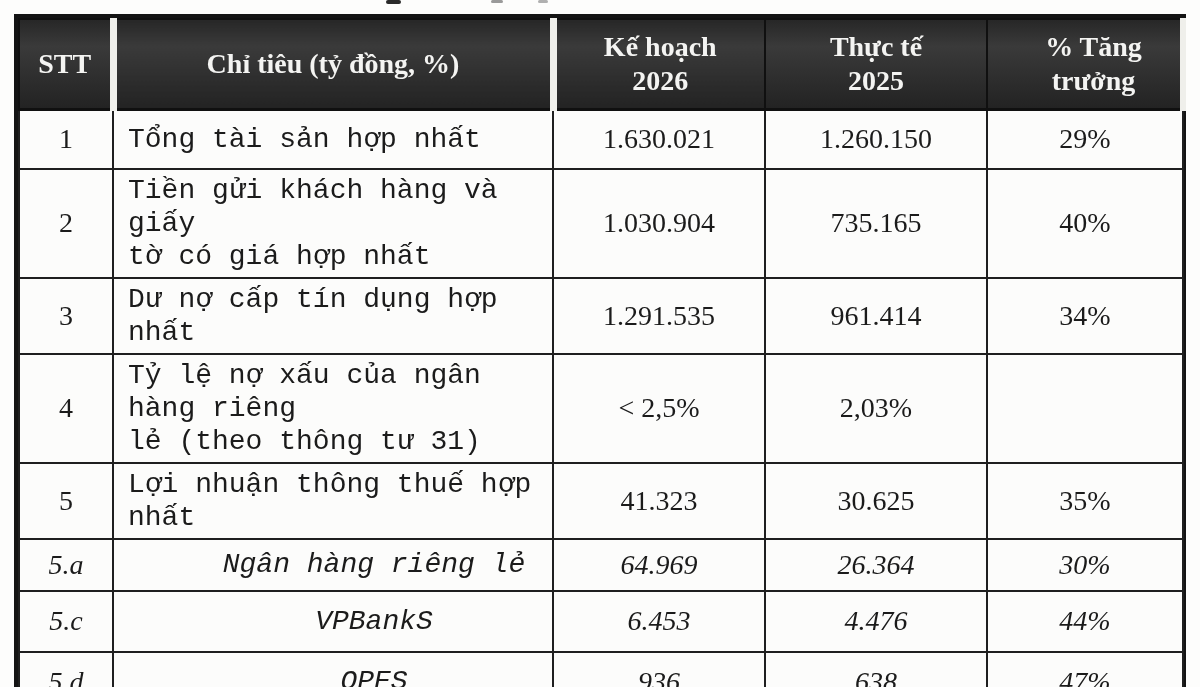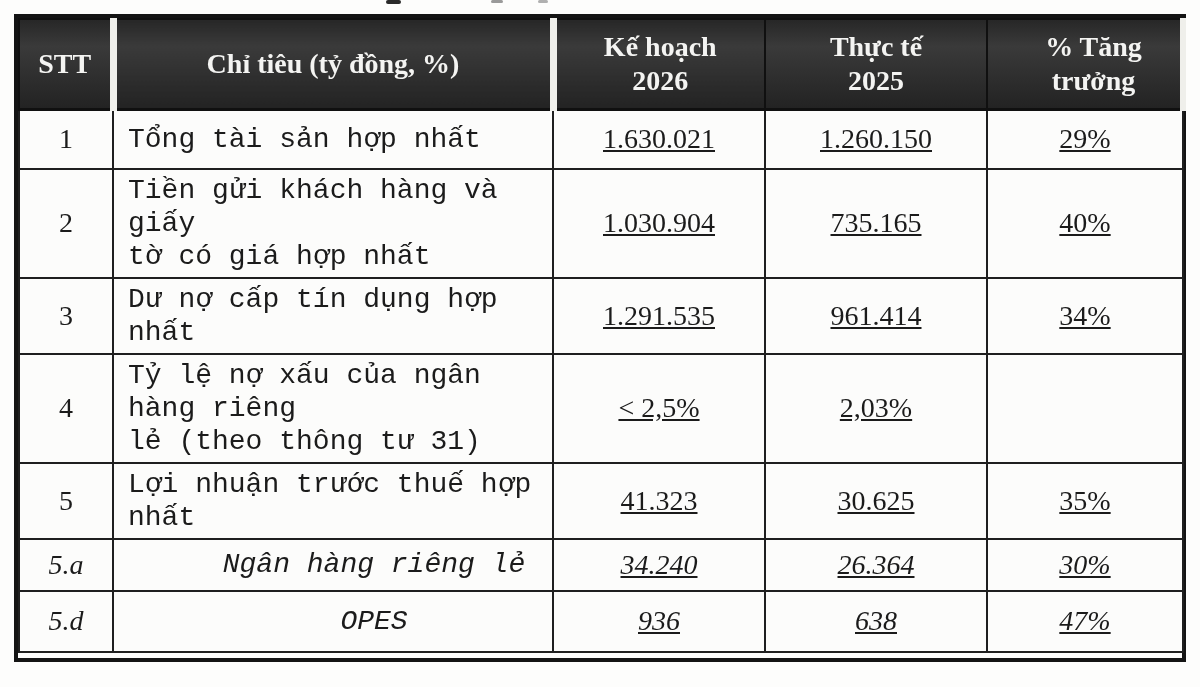--- a/index.html
+++ b/index.html
@@ -50,21 +50,21 @@
   th.sep-after{border-right:7px solid #efefeb;}
   th.sep-end{border-right:6px solid #efefeb;padding-left:20px;}
 
   td{
     border:2px solid var(--border);
     font-size:28px;vertical-align:middle;
     padding:2px 6px;
   }
   td.stt{text-align:center;}
   td.label{text-align:left;padding:4px 12px 4px 14px;white-space:pre-line;line-height:1.18;font-family:Liberation Mono, monospace;}
-  td.num{text-align:center;text-decoration:underline;}
+  td.num{text-align:center;}
   tr.sub td{font-style:italic;text-align:center;}
   tr.sub td.label{padding-left:94px;border-radius:26px;}
 
   tbody tr:nth-child(1){height:59px;}
   tbody tr:nth-child(2){height:78px;}
   tbody tr:nth-child(3){height:69px;}
   tbody tr:nth-child(4){height:74px;}
   tbody tr:nth-child(5){height:64px;}
   tbody tr:nth-child(6){height:52px;}
   tbody tr:nth-child(7){height:61px;}
@@ -127,31 +127,38 @@
           <tr>
             <td class="stt">4</td>
             <td class="label">Tỷ lệ nợ xấu của ngân hàng riêng
 lẻ (theo thông tư 31)</td>
             <td class="num">&lt; 2,5%</td>
             <td class="num">2,03%</td>
             <td class="num"></td>
           </tr>
           <tr>
             <td class="stt">5</td>
-            <td class="label">Lợi nhuận trước thuế hợp nhất</td>
+            <td class="label">Lợi nhuận thông thuế hợp nhất</td>
             <td class="num">41.323</td>
             <td class="num">30.625</td>
             <td class="num">35%</td>
           </tr>
           <tr class="sub">
             <td class="stt">5.a</td>
             <td class="label">Ngân hàng riêng lẻ</td>
-            <td class="num">34.240</td>
+            <td class="num">64.969</td>
             <td class="num">26.364</td>
             <td class="num">30%</td>
+          </tr>
+          <tr class="sub">
+            <td class="stt">5.c</td>
+            <td class="label">VPBankS</td>
+            <td class="num">6.453</td>
+            <td class="num">4.476</td>
+            <td class="num">44%</td>
           </tr>
           <tr class="sub">
             <td class="stt">5.d</td>
             <td class="label">OPES</td>
             <td class="num">936</td>
             <td class="num">638</td>
             <td class="num">47%</td>
           </tr>
         </tbody>
     </table>

